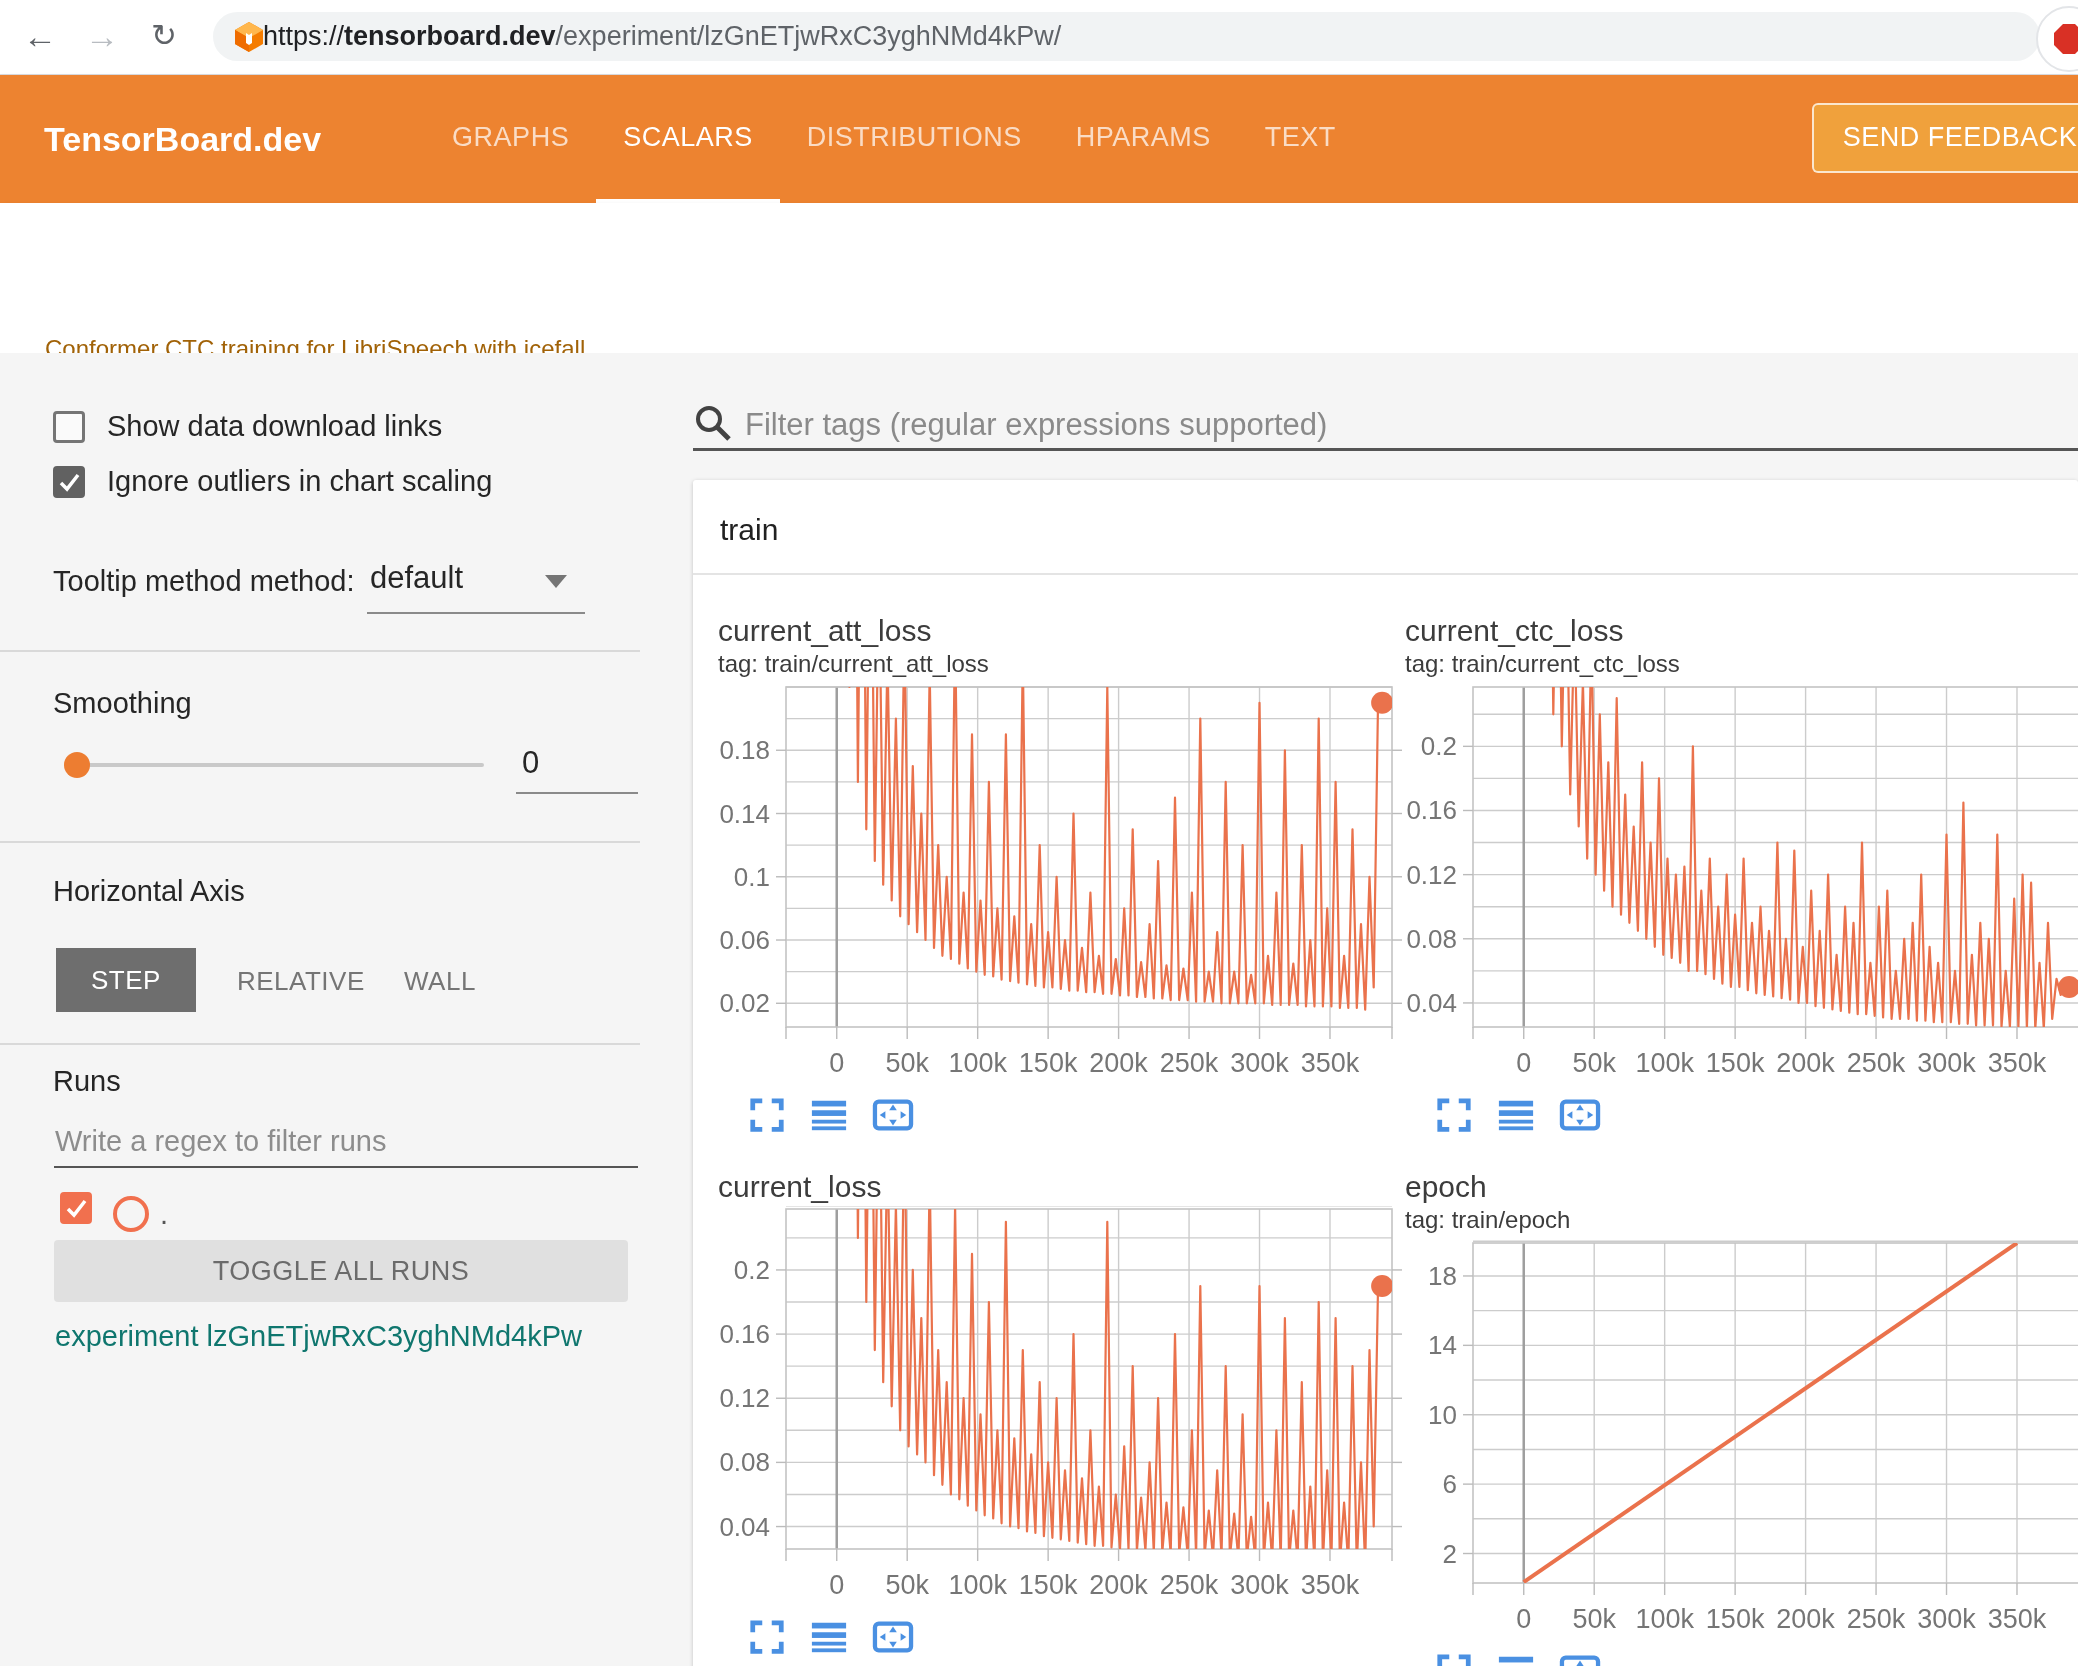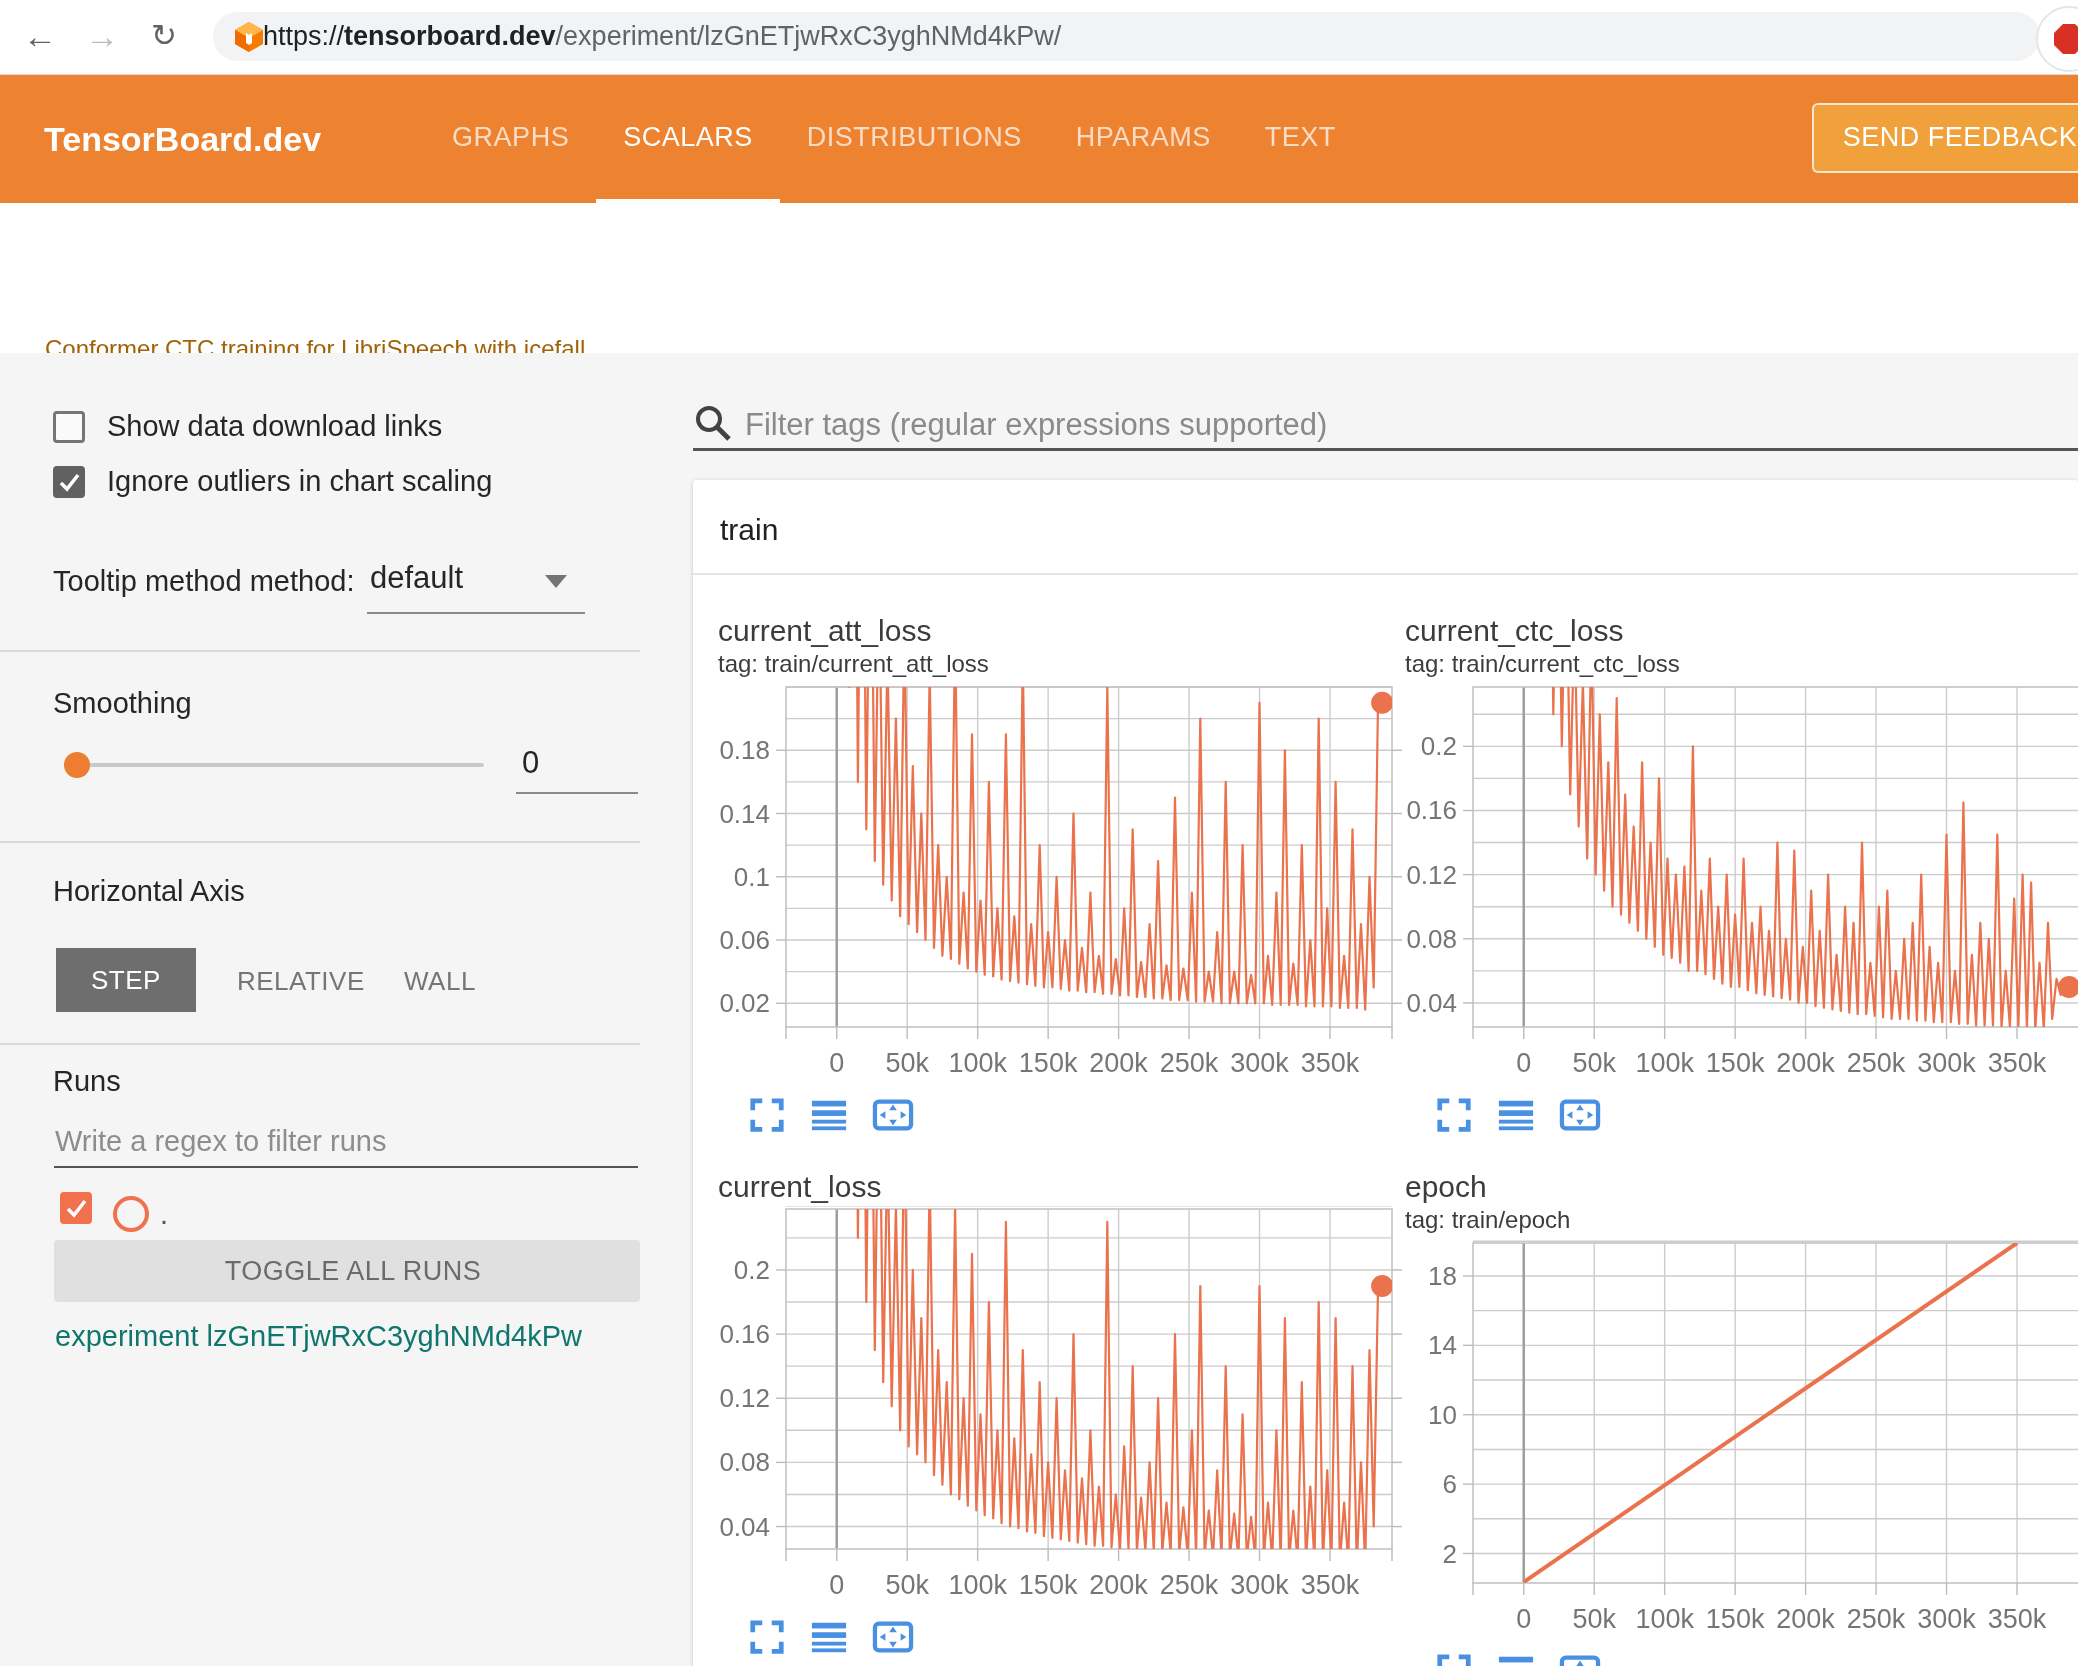--- a/index.html
+++ b/index.html
@@ -170,21 +170,21 @@
     <div class="cbrow" style="left:60px;top:839px;">
       <span class="cbox checked" style="background:#f1704e;border-color:#f1704e;">
         <svg width="26" height="26" viewBox="0 0 26 26">
             <polyline points="5,14 11,20 22,6" fill="none" stroke="#ffffff" stroke-width="3.5"></polyline>
           </svg>
       </span>
     </div>
     <div class="runcircle" style="left:113px;top:843px;"></div>
     <div class="rundot" style="left:160px;top:845px;">.</div>
 
-    <div class="togglebtn" style="left:54px;top:887px;width:574px;height:62px;line-height:62px;padding-left:12px;">TOGGLE ALL RUNS</div>
+    <div class="togglebtn" style="left:54px;top:887px;width:574px;height:62px;line-height:62px;">TOGGLE ALL RUNS</div>
     <div class="expname" style="left:55px;top:967px;">experiment lzGnETjwRxC3yghNMd4kPw</div>
   </div>
 
   <div class="main">
     <div class="filter-row">
       <svg width="40" height="40" viewBox="0 0 40 40" style="position:absolute;left:0;top:2px;">
         <circle cx="16" cy="16" r="11" fill="none" stroke="#424242" stroke-width="4"></circle>
         <line x1="24" y1="24" x2="36" y2="36" stroke="#424242" stroke-width="5"></line>
       </svg>
       <span class="filter-ph">Filter tags (regular expressions supported)</span>

